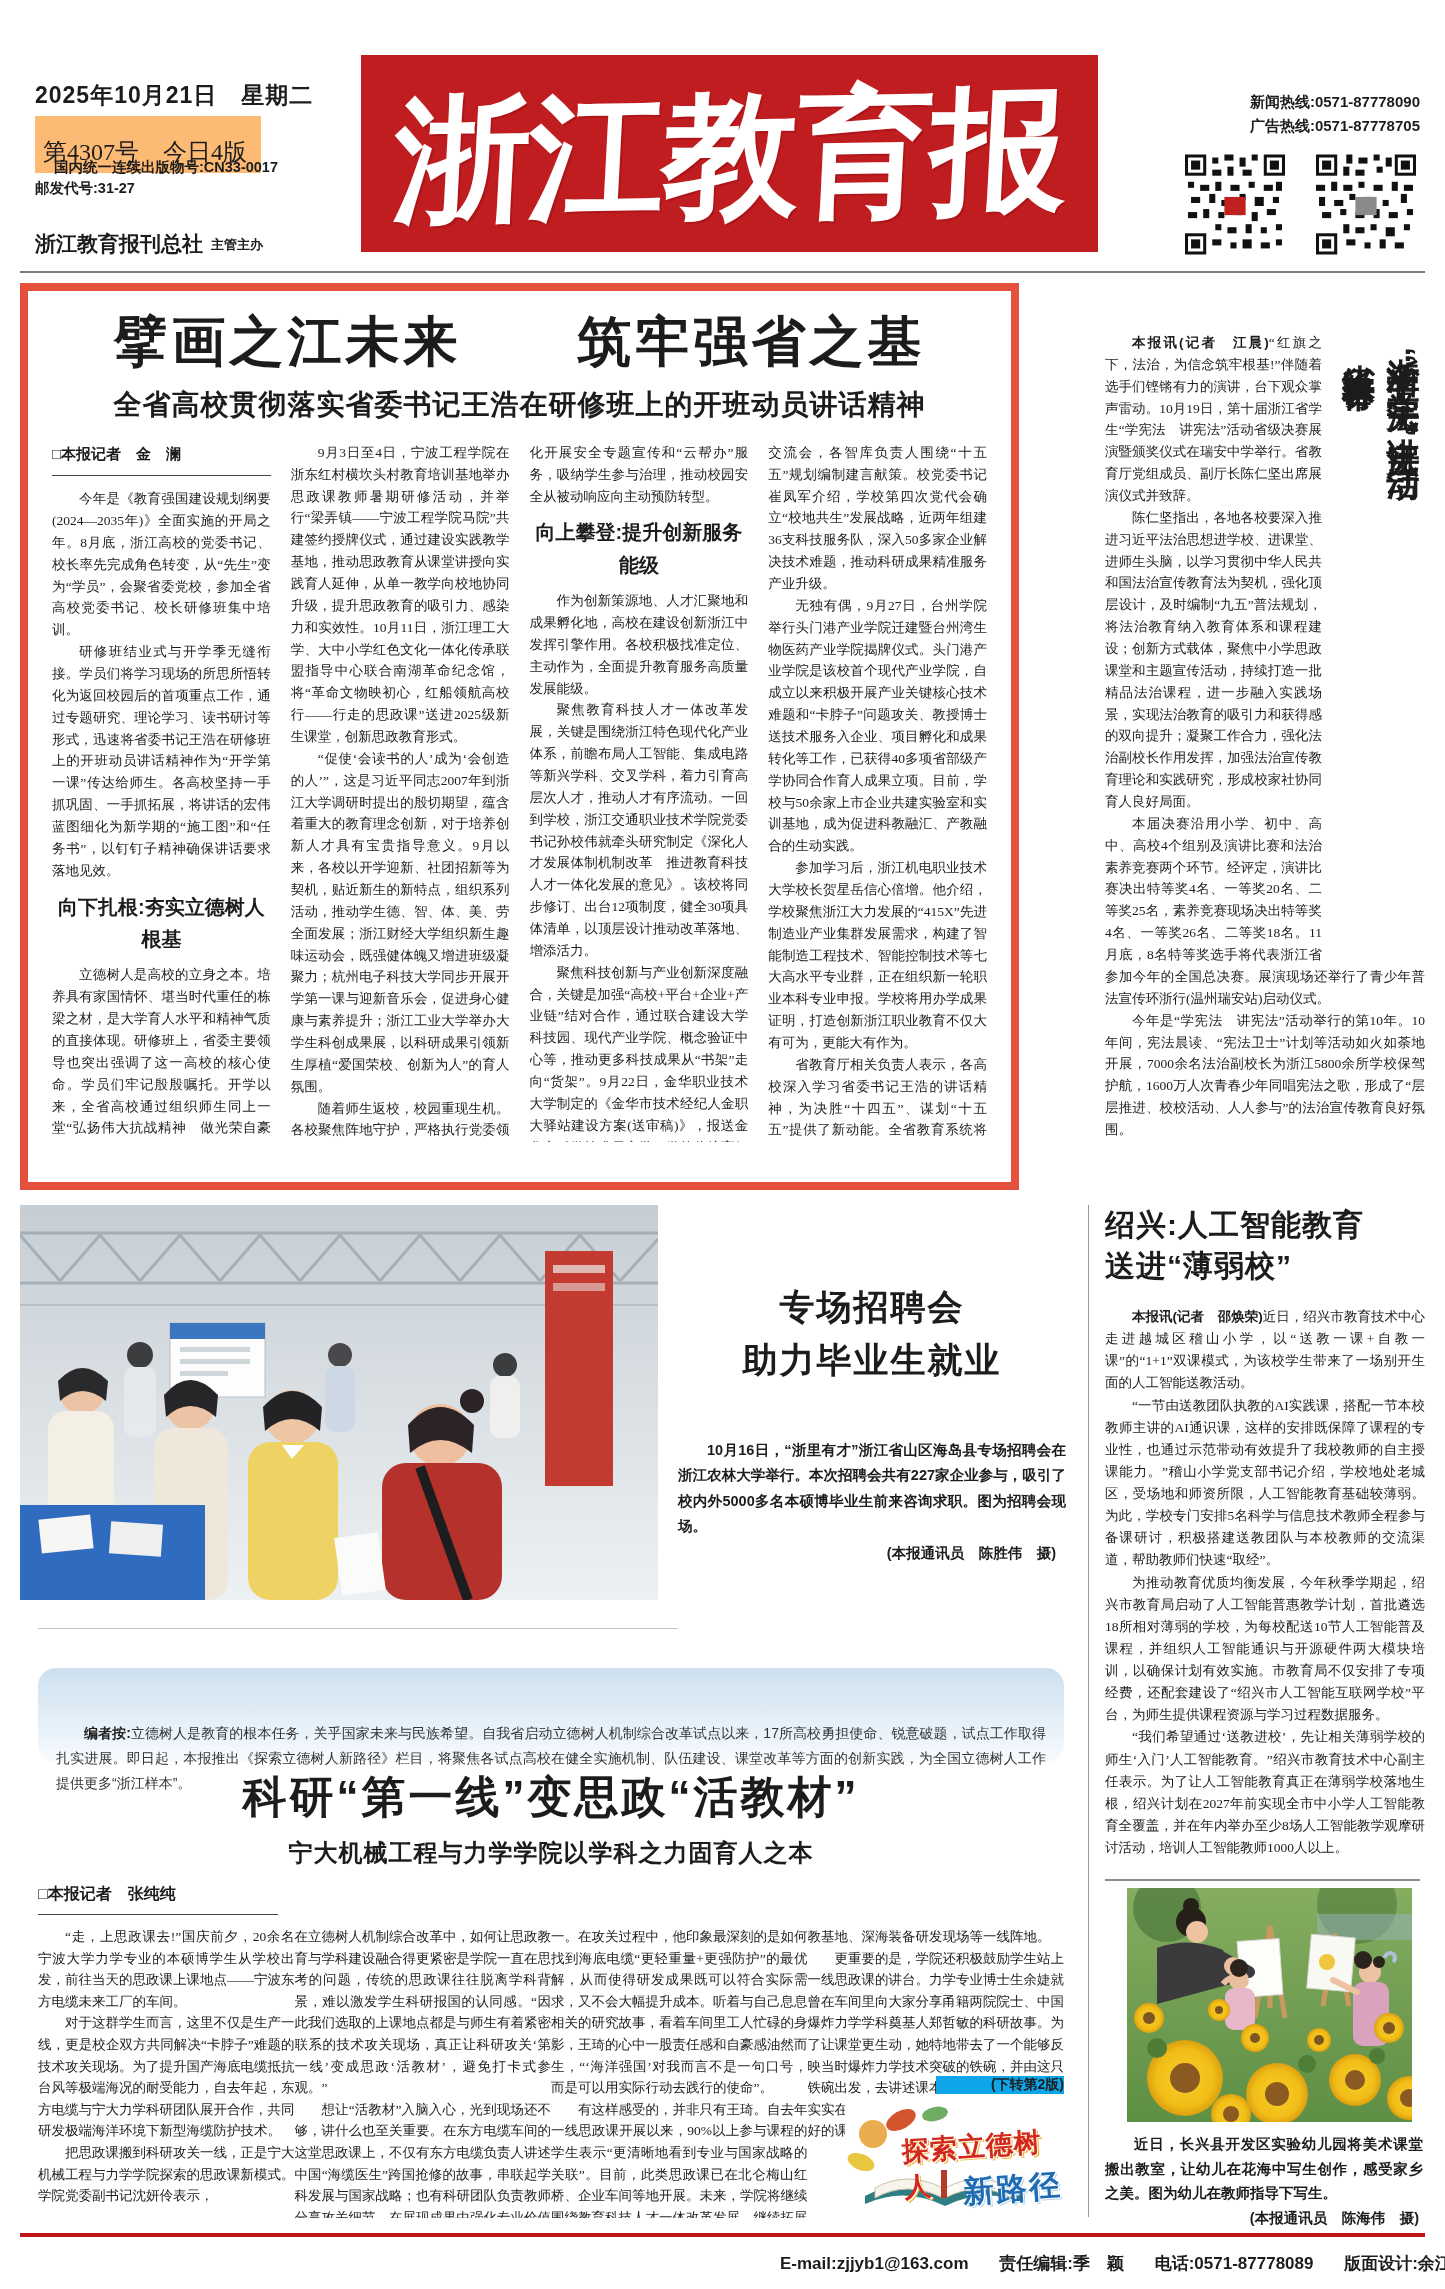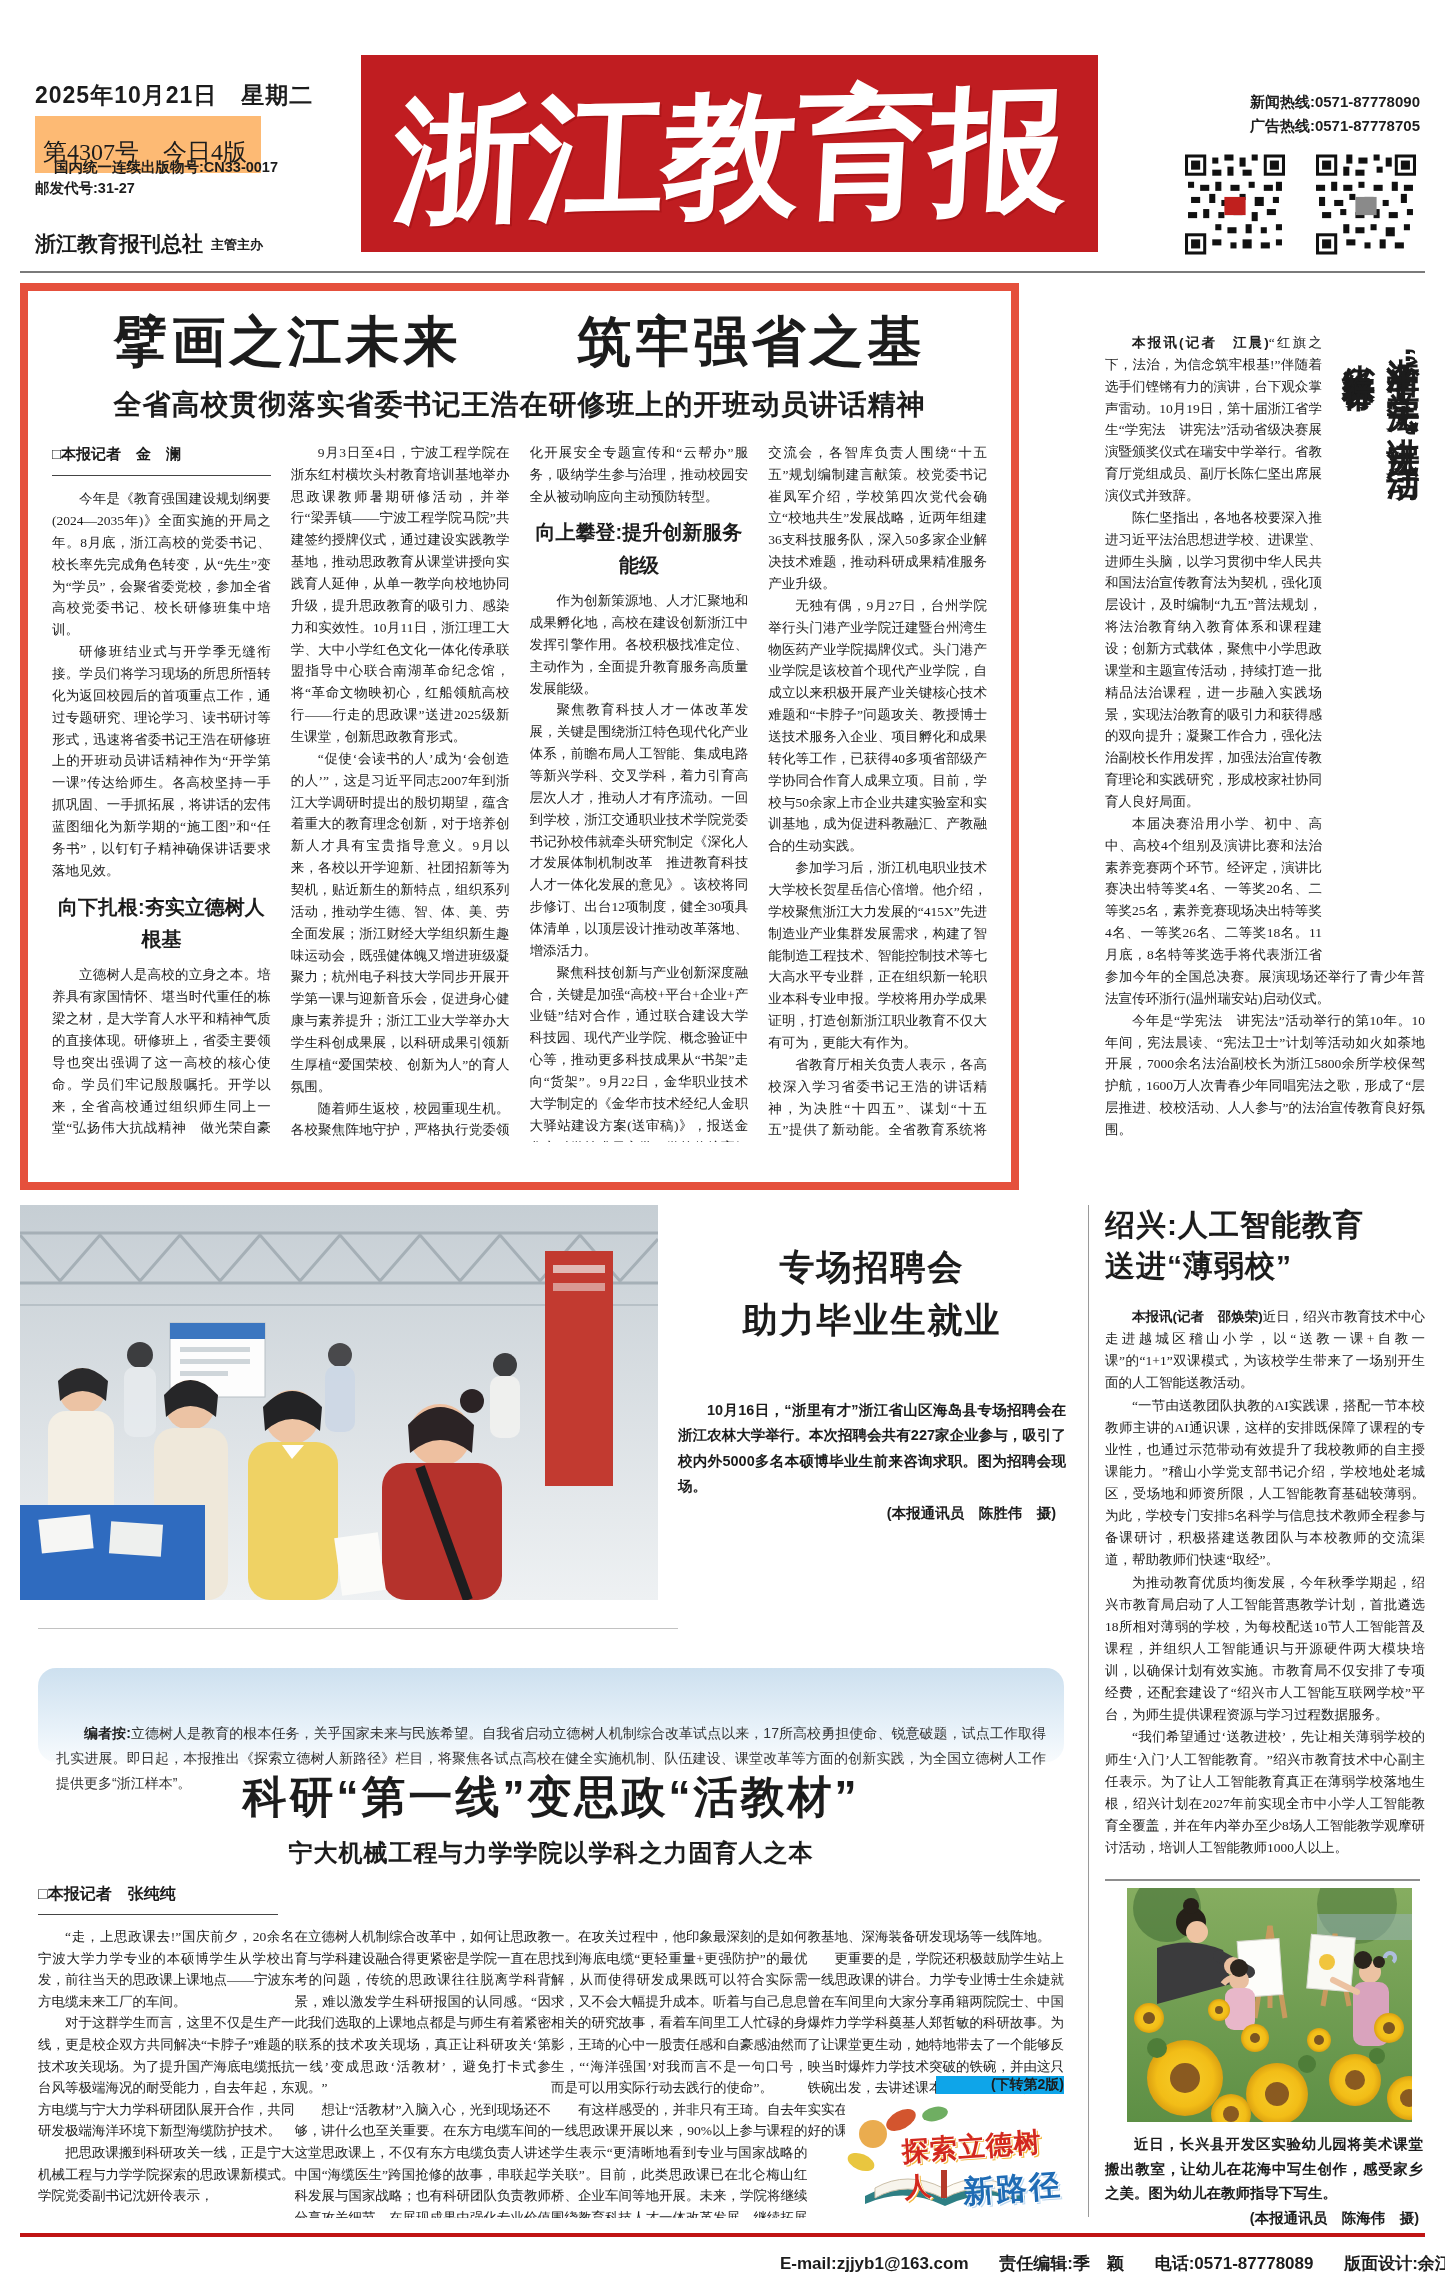--- a/index.html
+++ b/index.html
@@ -35,21 +35,21 @@
   .fa { left:1105px; top:332px; width:320px; height:828px; overflow:hidden; font-family:"Liberation Serif","DejaVu Serif",serif; font-size:13.5px; line-height:1.62; text-align:justify; }
   .fa p { text-indent:2em; }
   .fa b { font-family:"Liberation Sans","DejaVu Sans",sans-serif; }
   .vhead { float:right; writing-mode:vertical-rl; height:620px; margin-left:14px; margin-bottom:8px; font-family:"Liberation Sans","DejaVu Sans",sans-serif; font-weight:900; font-size:33px; line-height:1.35; letter-spacing:3px; text-align:left; }
   .vhead span { display:block; }
   .vhead .v2 { margin-top:0; padding-top:6px; }
 
   
   .jfphoto { left:20px; top:1205px; width:638px; height:395px; overflow:hidden; background:#d7dde1; }
   .jfblock { left:672px; top:1205px; width:400px; height:395px; }
-  .jf-headline { margin-top:36px; text-align:center; font-size:35px; font-weight:900; line-height:1.5; letter-spacing:2px; }
+  .jf-headline { margin-top:76px; text-align:center; font-size:35px; font-weight:900; line-height:1.5; letter-spacing:2px; }
   .jf-caption { margin-top:52px; font-size:14.5px; font-weight:bold; line-height:1.75; text-align:justify; text-indent:2em; padding:0 6px; }
   .jf-credit { margin-top:4px; font-size:14.5px; font-weight:bold; text-align:right; padding-right:16px; }
   .photo-rule { left:38px; top:1628px; width:640px; height:1px; background:#c2c2c2; }
 
   
   .vrule { left:1088px; top:1205px; width:1px; height:1012px; background:#9a9a9a; }
   .sx { left:1105px; top:1205px; width:320px; height:672px; overflow:hidden; }
   .sx-headline { font-size:30px; font-weight:900; line-height:1.35; letter-spacing:1px; }
   .sx-body { margin-top:20px; font-family:"Liberation Serif","DejaVu Serif",serif; font-size:13.5px; line-height:1.64; text-align:justify; }
   .sx-body p { text-indent:2em; }

